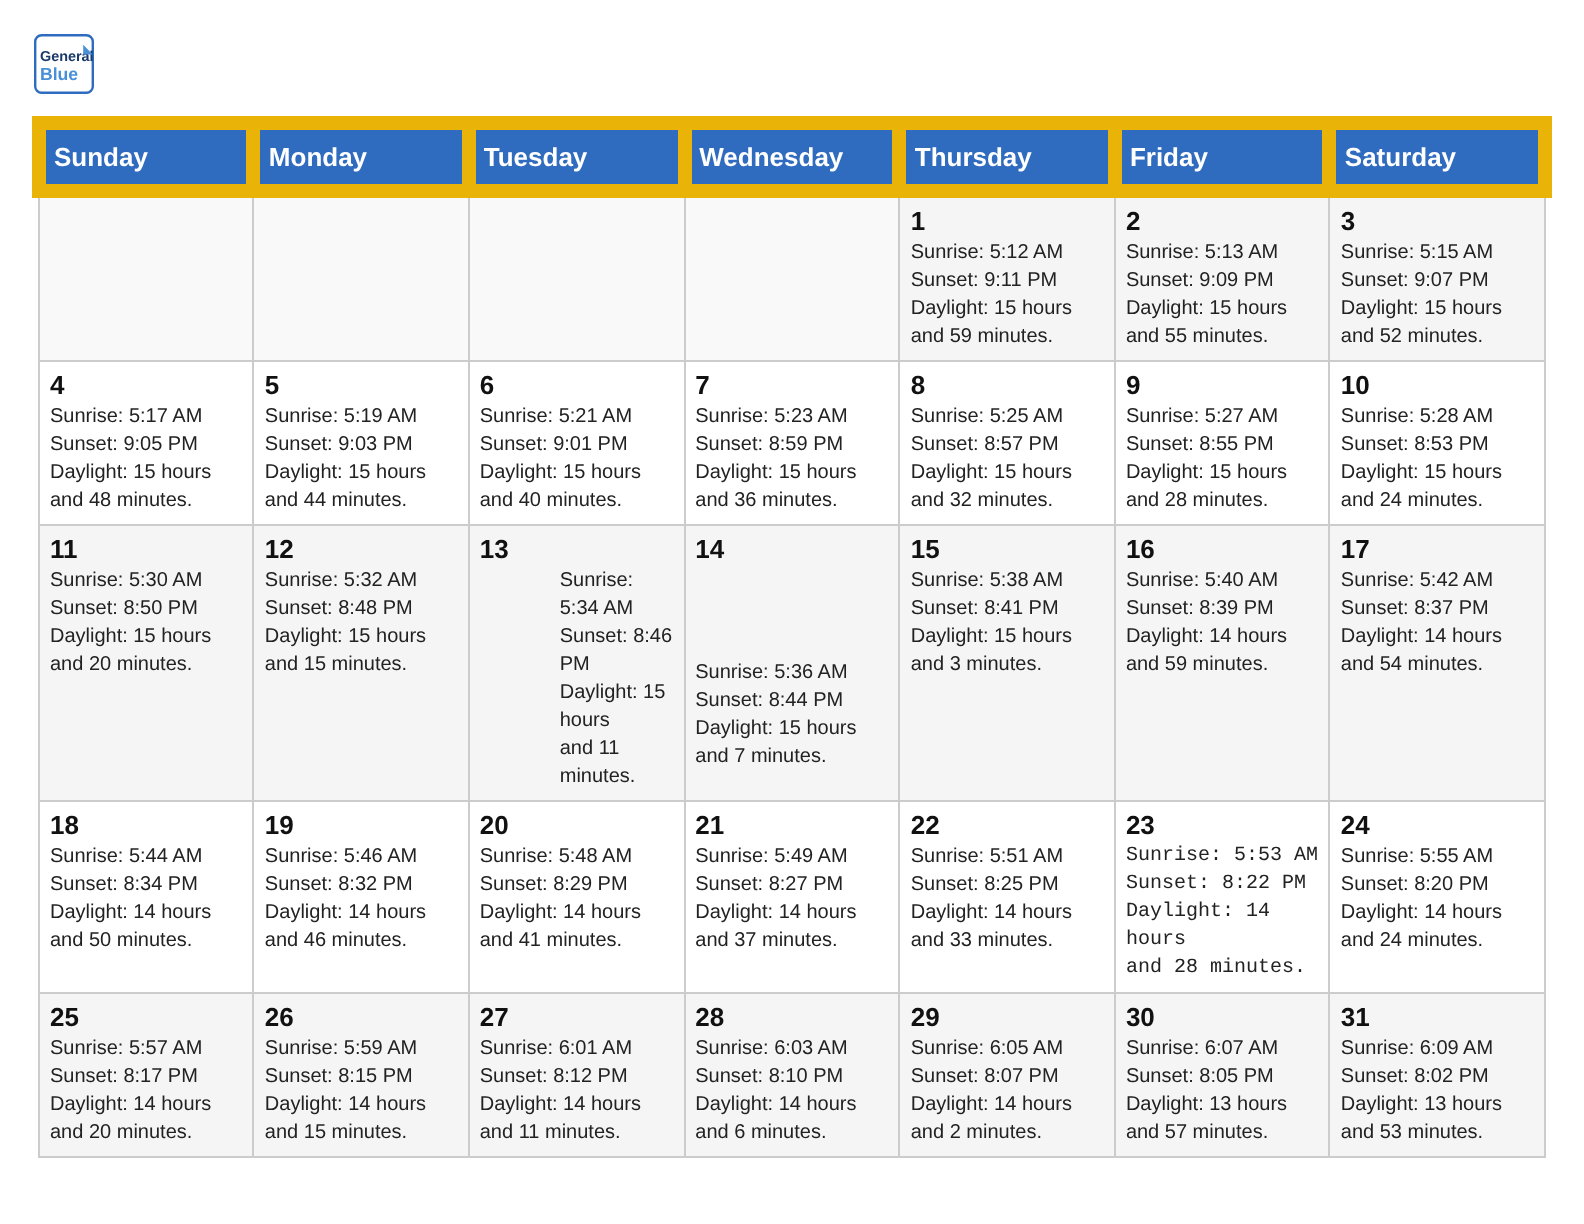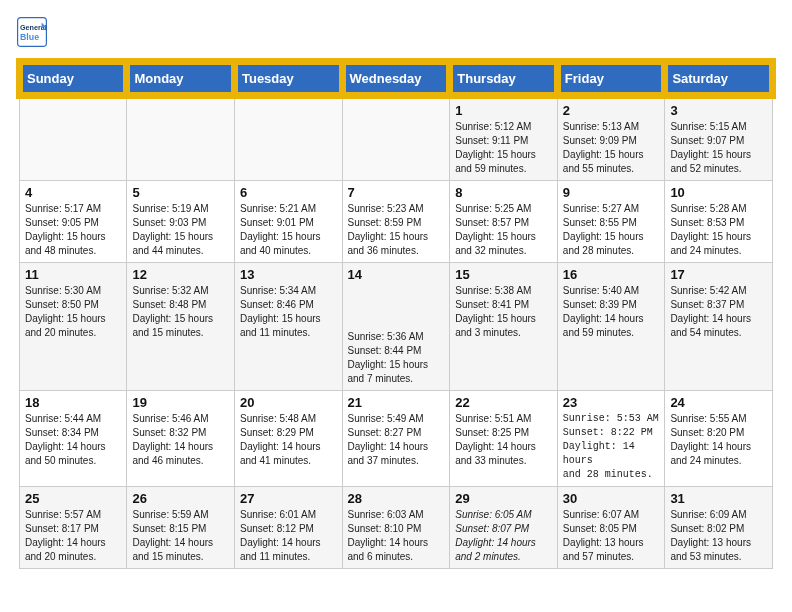--- a/index.html
+++ b/index.html
@@ -210,21 +210,21 @@
         </td>
         <td>
           <span class="day-number">12</span>
           <div class="day-info" style="white-space: pre-line;">Sunrise: 5:32 AM
 Sunset: 8:48 PM
 Daylight: 15 hours
 and 15 minutes.</div>
         </td>
         <td>
           <span class="day-number">13</span>
-          <div class="day-info" style="white-space: pre-line;">Sunrise: 5:34 AM
+          <div class="day-info" style="white-space: pre-line; margin-left: 40px;">Sunrise: 5:34 AM
 Sunset: 8:46 PM
 Daylight: 15 hours
 and 11 minutes.</div>
         </td>
         <td>
           <span class="day-number">14</span>
           <div class="day-info" style="white-space: pre-line; margin-top: 48px;">Sunrise: 5:36 AM
 Sunset: 8:44 PM
 Daylight: 15 hours
 and 7 minutes.</div>
@@ -326,21 +326,21 @@
         </td>
         <td>
           <span class="day-number">28</span>
           <div class="day-info" style="white-space: pre-line;">Sunrise: 6:03 AM
 Sunset: 8:10 PM
 Daylight: 14 hours
 and 6 minutes.</div>
         </td>
         <td>
           <span class="day-number">29</span>
-          <div class="day-info" style="white-space: pre-line; font-style: italic;">Sunrise: 6:05 AM
+          <div class="day-info" style="white-space: pre-line;">Sunrise: 6:05 AM
 Sunset: 8:07 PM
 Daylight: 14 hours
 and 2 minutes.</div>
         </td>
         <td>
           <span class="day-number">30</span>
           <div class="day-info" style="white-space: pre-line;">Sunrise: 6:07 AM
 Sunset: 8:05 PM
 Daylight: 13 hours
 and 57 minutes.</div>

